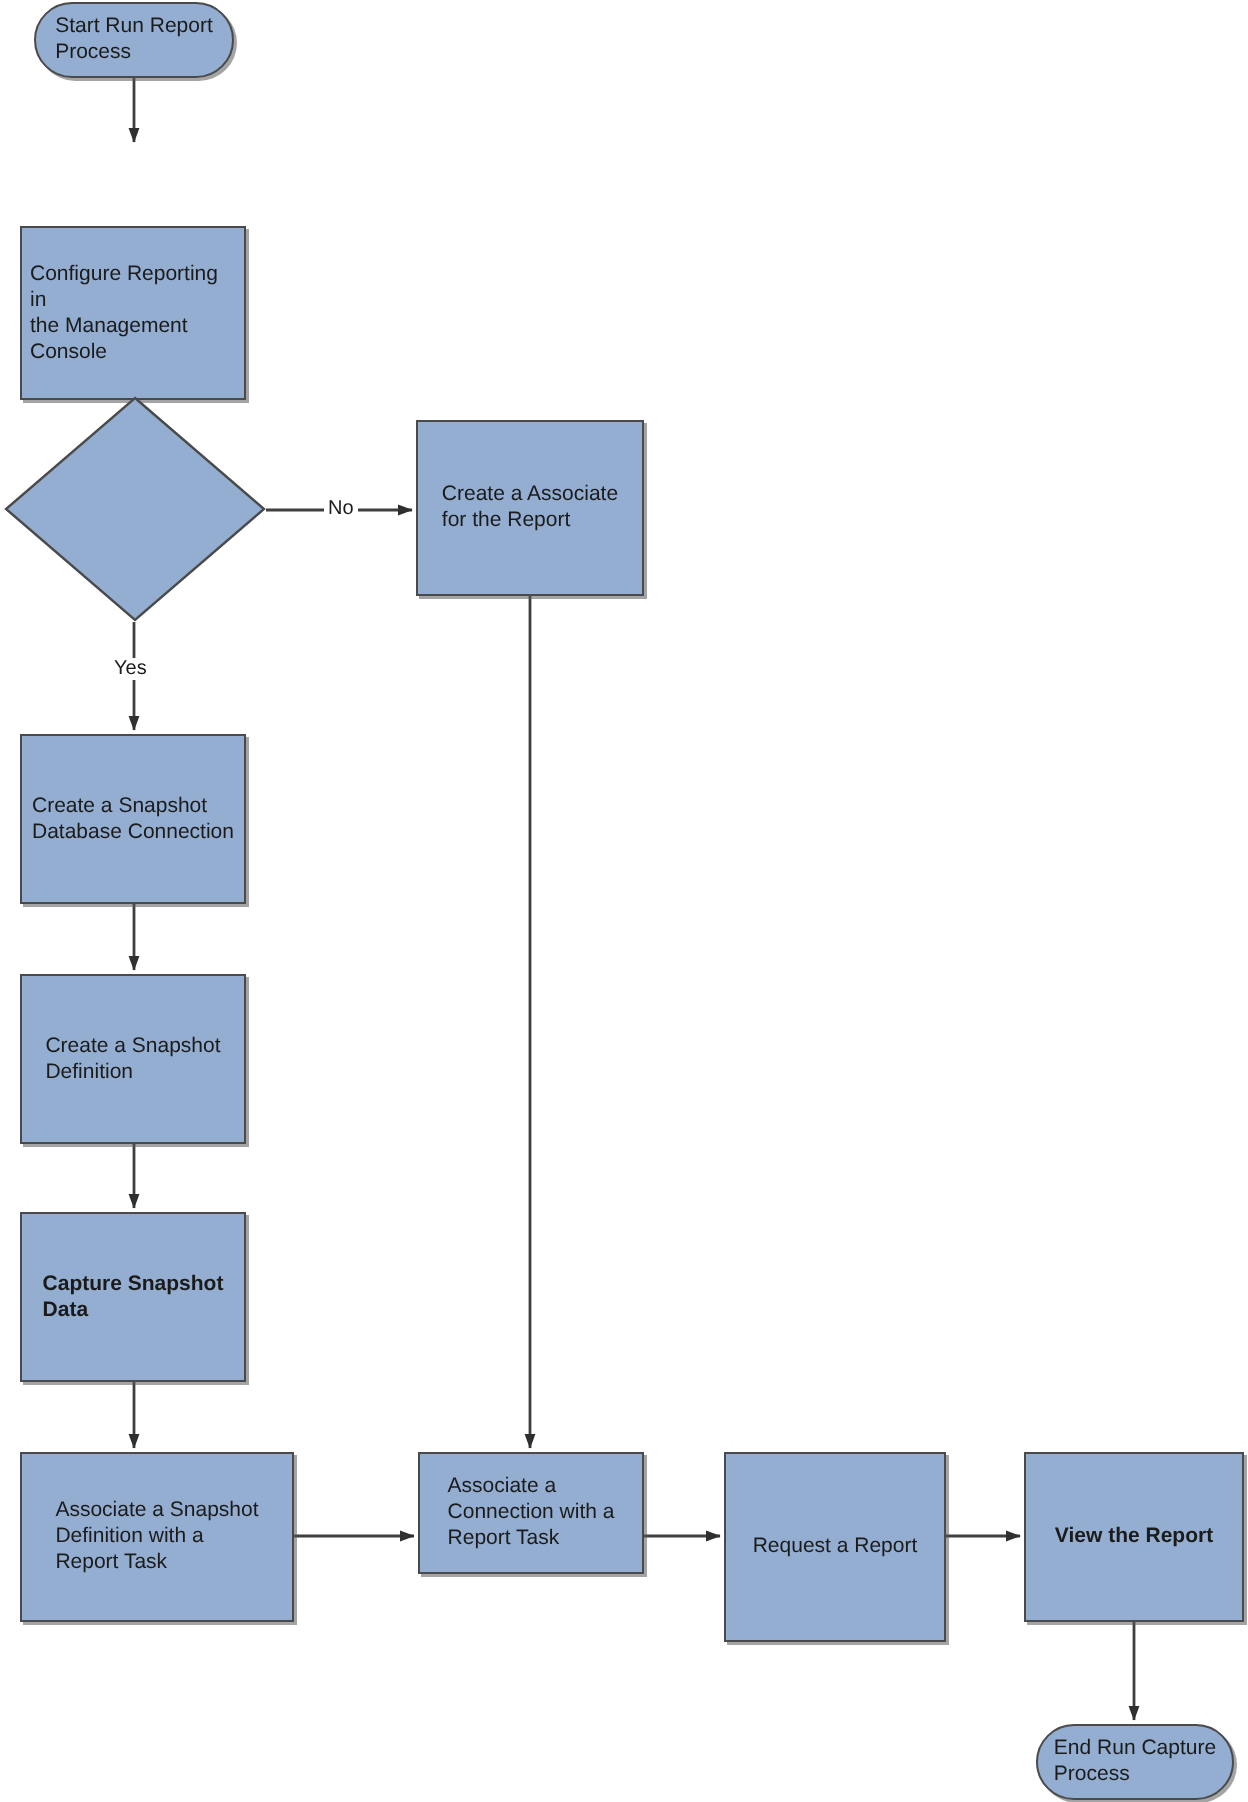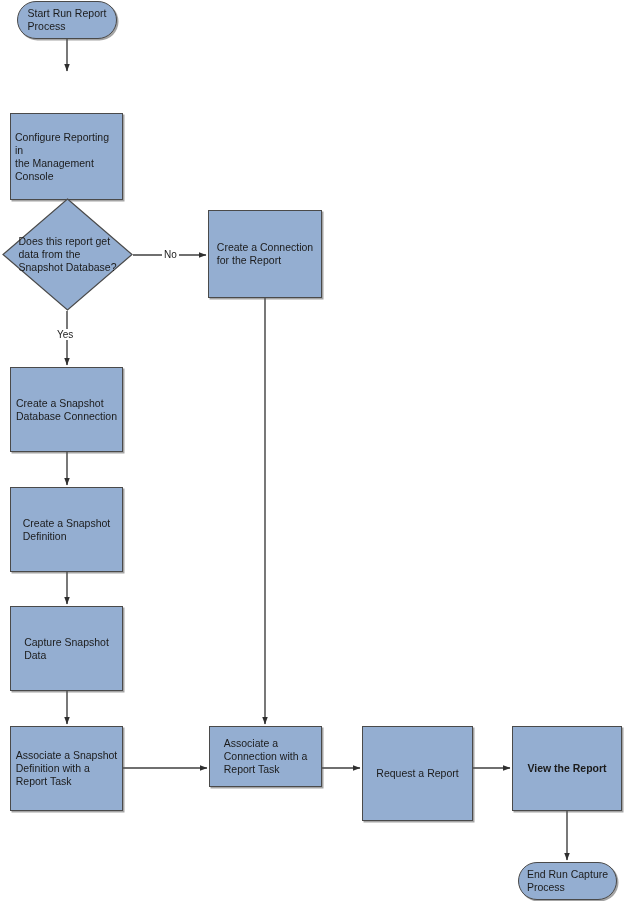--- a/index.html
+++ b/index.html
@@ -107,41 +107,38 @@
       </div>
       <div class="node" style="left: 10px; top: 73px; width: 113px; height: 87px; margin-top: 40px;">
         <span class="lbl">Configure Reporting in
 the Management
 Console</span>
       </div>
       <div class="node decision" style="left: 2px; top: 198px; width: 131px; height: 113px;">
         <svg class="diamond-shape" viewBox="0 0 131 113" preserveAspectRatio="none">
           <polygon points="65.5,1 130,56.5 65.5,112 1,56.5" fill="#94aed1" stroke="#4a4a4a" stroke-width="1.2"></polygon>
         </svg>
-        <span class="lbl">Does this report get
-data from the
-Snapshot Database?</span>
       </div>
       <div class="node" style="left: 208px; top: 210px; width: 114px; height: 88px;">
-        <span class="lbl">Create a Connection
+        <span class="lbl">Create a Associate
 for the Report</span>
       </div>
       <div class="node" style="left: 10px; top: 367px; width: 113px; height: 85px;">
         <span class="lbl">Create a Snapshot
 Database Connection</span>
       </div>
       <div class="node" style="left: 10px; top: 487px; width: 113px; height: 85px;">
         <span class="lbl">Create a Snapshot
 Definition</span>
       </div>
-      <div class="node" style="left: 10px; top: 606px; width: 113px; height: 85px;">
+      <div class="node" style="left: 10px; top: 606px; width: 113px; height: 85px; font-weight: bold;">
         <span class="lbl">Capture Snapshot
 Data</span>
       </div>
-      <div class="node" style="left: 10px; top: 726px; width: 113px; height: 85px;">
+      <div class="node" style="left: 10px; top: 726px; width: 137px; height: 85px;">
         <span class="lbl">Associate a Snapshot
 Definition with a
 Report Task</span>
       </div>
       <div class="node" style="left: 209px; top: 726px; width: 113px; height: 61px;">
         <span class="lbl">Associate a
 Connection with a
 Report Task</span>
       </div>
       <div class="node" style="left: 362px; top: 726px; width: 111px; height: 95px;">

